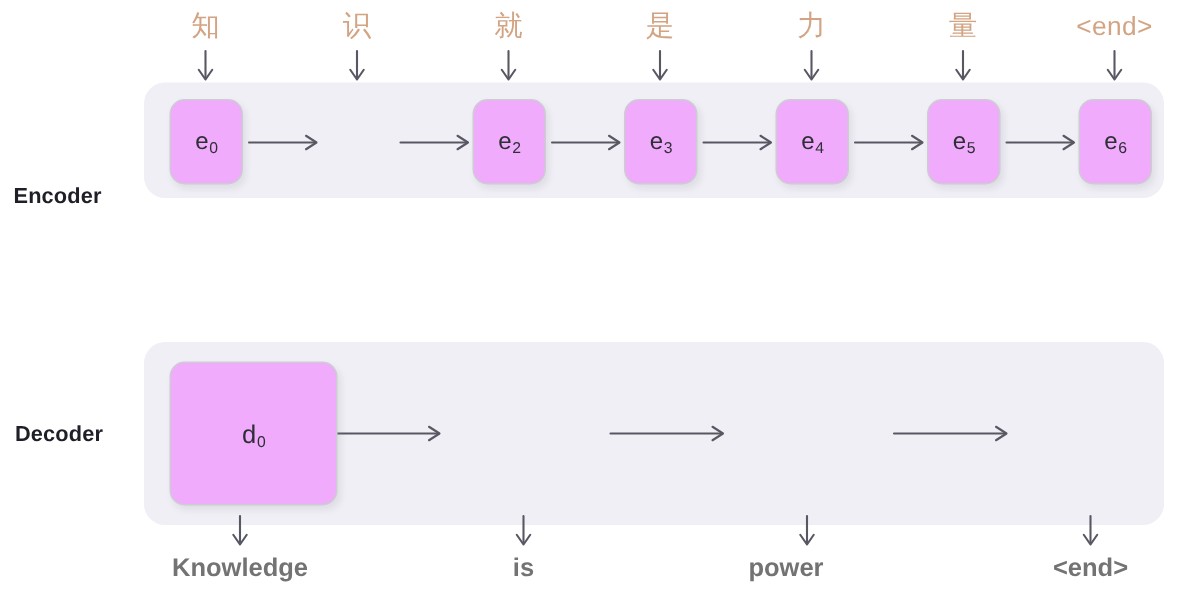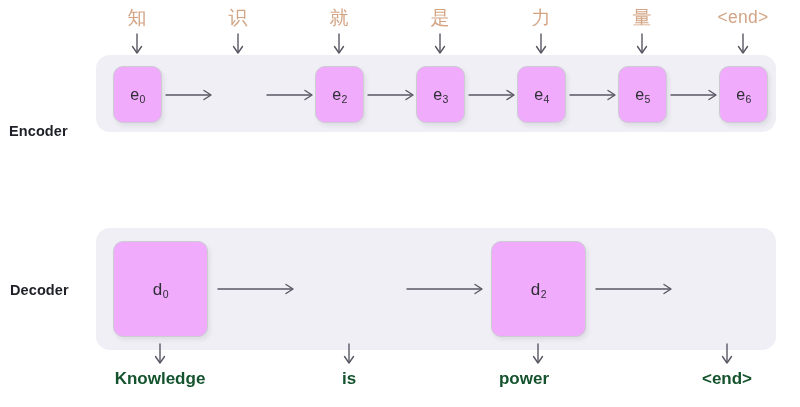--- a/index.html
+++ b/index.html
@@ -71,21 +71,21 @@
     vertical-align: baseline;
     position: relative;
     top: 3px;
     left: 0.5px;
   }
   .enc-cell {
     width: 49px; height: 57px;
     top: 66px;
   }
   .dec-cell {
-    width: 95px; height: 96px;
+    width: 112px; height: 96px;
     top: 241px;
   }
   .dec-cell .cell-label { font-size: 17px; }
 
   
   .token-top {
     position: absolute;
     top: 8px;
     font-size: 19px;
     color: #d3a484;
@@ -95,21 +95,21 @@
     line-height: 1.1;
   }
   .token-top.latin { font-size: 17.5px; letter-spacing: 0.3px; }
 
   
   .token-bottom {
     position: absolute;
     top: 370px;
     font-size: 17px;
     font-weight: bold;
-    color: #14532d;
+    color: #737373;
     text-align: center;
     white-space: nowrap;
     transform: translateX(-50%);
     line-height: 1.1;
   }
 
   svg.arrows {
     position: absolute;
     left: 0; top: 0;
     width: 800px; height: 407px;
@@ -253,23 +253,20 @@
   <div class="cell enc-cell" style="left:618px">
     <span class="cell-label"><span>e</span><sub>5</sub></span>
   </div>
   <div class="cell enc-cell" style="left:719px">
     <span class="cell-label"><span>e</span><sub>6</sub></span>
   </div>
 
   <div class="cell dec-cell" style="left:113px">
     <span class="cell-label"><span>d</span><sub>0</sub></span>
   </div>
-  <div class="cell dec-cell" style="left:491px">
-    <span class="cell-label"><span>d</span><sub>2</sub></span>
-  </div>
 
   <div class="token-bottom" style="left:160px">
     <span>Knowledge</span>
   </div>
   <div class="token-bottom" style="left:349px">
     <span>is</span>
   </div>
   <div class="token-bottom" style="left:524px">
     <span>power</span>
   </div>

